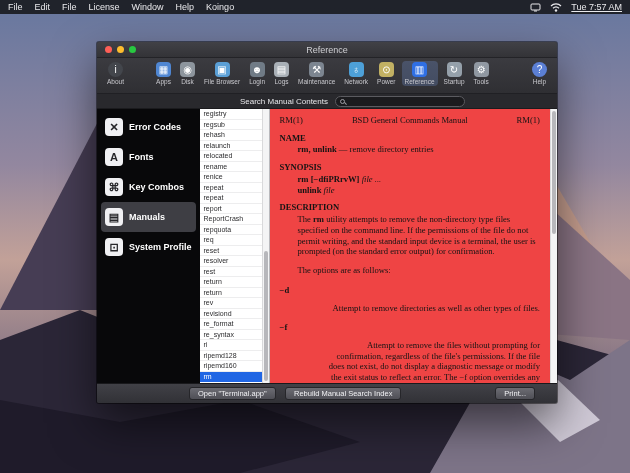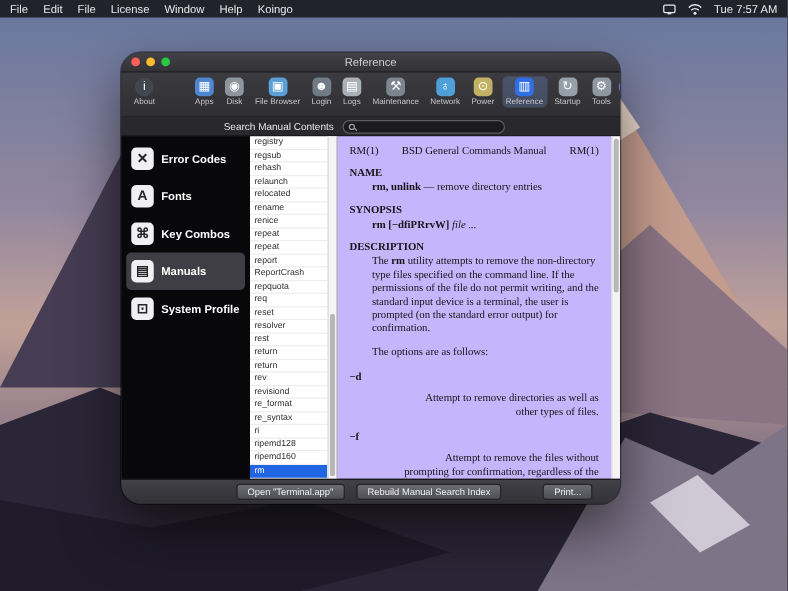--- a/index.html
+++ b/index.html
@@ -10,25 +10,25 @@
   .desktop { position:absolute; inset:0; }
   .desktop svg { position:absolute; inset:0; display:block; }
 
   
   .menubar { position:absolute; top:0; left:0; right:0; height:14px;
     background:rgba(24,25,30,.9); display:flex; align-items:center;
     padding:0 8px; color:#e9e9ec; font-size:9px; z-index:5; }
   .menus { display:flex; gap:12px; }
   .menus span { white-space:nowrap; }
   .statusicons { margin-left:auto; display:flex; align-items:center; gap:9px; }
-  .clock { font-size:9px; }
-
-  
-  .window { position:absolute; left:97px; top:42px; width:399px; height:361px;
-    border-radius:16px; overflow:hidden; display:flex; flex-direction:column;
+  .clock { font-size:9px;text-decoration:underline; }
+
+  
+  .window { position:absolute; left:97px; top:42px; width:460px; height:361px;
+    border-radius:2px; overflow:hidden; display:flex; flex-direction:column;
     background:#2e2e31; box-shadow:0 20px 45px rgba(0,0,0,.55), 0 0 0 1px rgba(0,0,0,.45);
     z-index:4; }
   .titlebar { flex:0 0 16px; background:linear-gradient(#414146,#333337);
     border-bottom:1px solid #232327; position:relative; display:flex;
     align-items:center; justify-content:center; color:#cfcfd3; font-size:9px; }
   .traffic { position:absolute; left:8px; top:4px; display:flex; gap:5px; }
   .traffic span { width:7px; height:7px; border-radius:50%; display:block; }
   .tl-close { background:#ff5f57; } .tl-min { background:#febd2e; } .tl-zoom { background:#28c841; }
 
   
@@ -76,21 +76,21 @@
   .list-row { height:10.5px; line-height:10.5px; padding-left:4px; font-size:7px;
     color:#2c2c2e; border-bottom:1px solid #ededee; white-space:nowrap; overflow:hidden; }
   .list-row.selected { background:#2066e4; color:#fff; border-bottom-color:#2066e4; }
   .vscroll { position:absolute; right:0; top:0; bottom:0; width:7px;
     background:#f4f4f5; border-left:1px solid #d9d9db; }
   .vscroll .thumb { position:absolute; left:1px; right:1px; background:#b7b7bb;
     border-radius:3px; }
   .listcol .thumb { top:52%; bottom:2px; }
 
   
-  .content { flex:1; background:#c4b5fd; position:relative; overflow:hidden;
+  .content { flex:1; background:#ef4444; position:relative; overflow:hidden;
     font-family:"Liberation Serif",serif; color:#141414; }
   .man { position:absolute; top:6px; left:10px; right:17px; bottom:0;
     font-size:8.6px; line-height:1.25; }
   .man-header { display:flex; justify-content:space-between; margin-bottom:4px; }
   .man-sec { font-weight:bold; margin:7px 0 1px; }
   .man-ind { margin-left:18px; }
   .man i { font-style:italic; }
   .opt-flag { font-weight:bold; margin:9px 0 7px; }
   .opt-text { margin-left:42px; margin-bottom:2px;text-align:right; }
   .content .vscroll .thumb { top:2px; height:45%; }
@@ -314,20 +314,21 @@
           <span>RM(1)</span>
           <span>BSD General Commands Manual</span>
           <span>RM(1)</span>
         </div>
 
         <div class="man-sec">NAME</div>
         <div class="man-ind"><b>rm, unlink</b><span> — remove directory entries</span></div>
 
         <div class="man-sec">SYNOPSIS</div>
         <div class="man-ind"><b>rm</b><b> [−dfiPRrvW] </b><i>file ...</i></div>
+        <div class="man-ind"><b>unlink</b>&nbsp;<i>file</i></div>
 
         <div class="man-sec">DESCRIPTION</div>
         <div class="man-ind"><span>The </span><b>rm</b><span> utility attempts to remove the non-directory type files specified on the command line. If the permissions of the file do not permit writing, and the standard input device is a terminal, the user is prompted (on the standard error output) for confirmation.</span></div>
         <div class="man-ind" style="margin-top:8px;">The options are as follows:</div>
 
         <div>
 
             <div>
               <div class="opt-flag">−d</div>
               <div class="opt-text">Attempt to remove directories as well as other types of files.</div>

